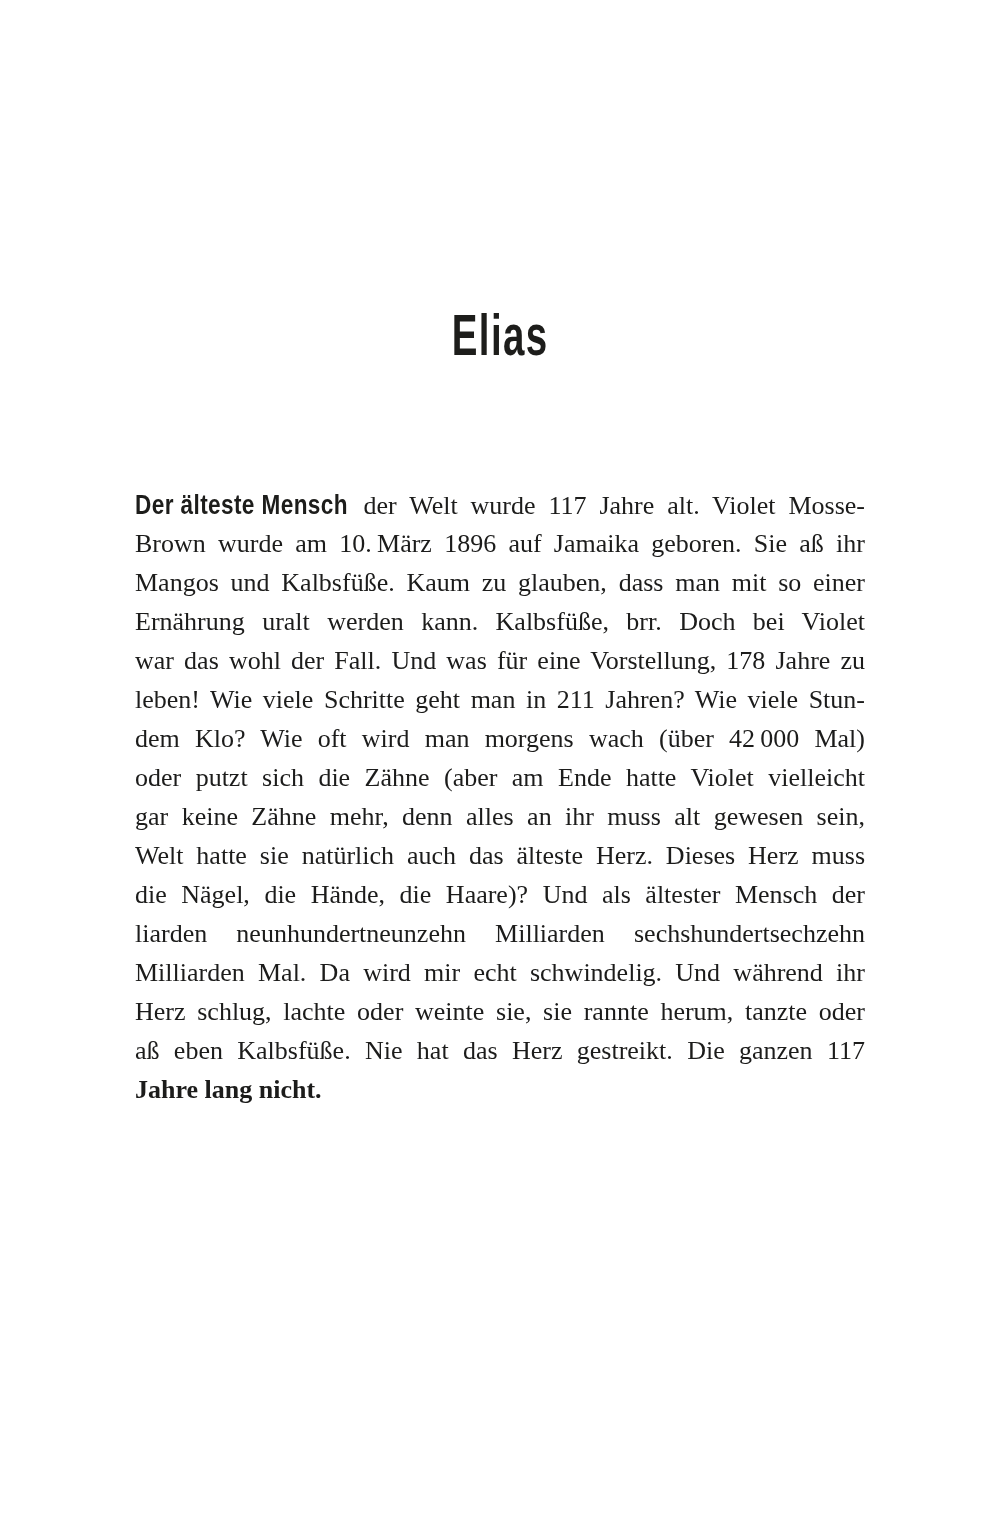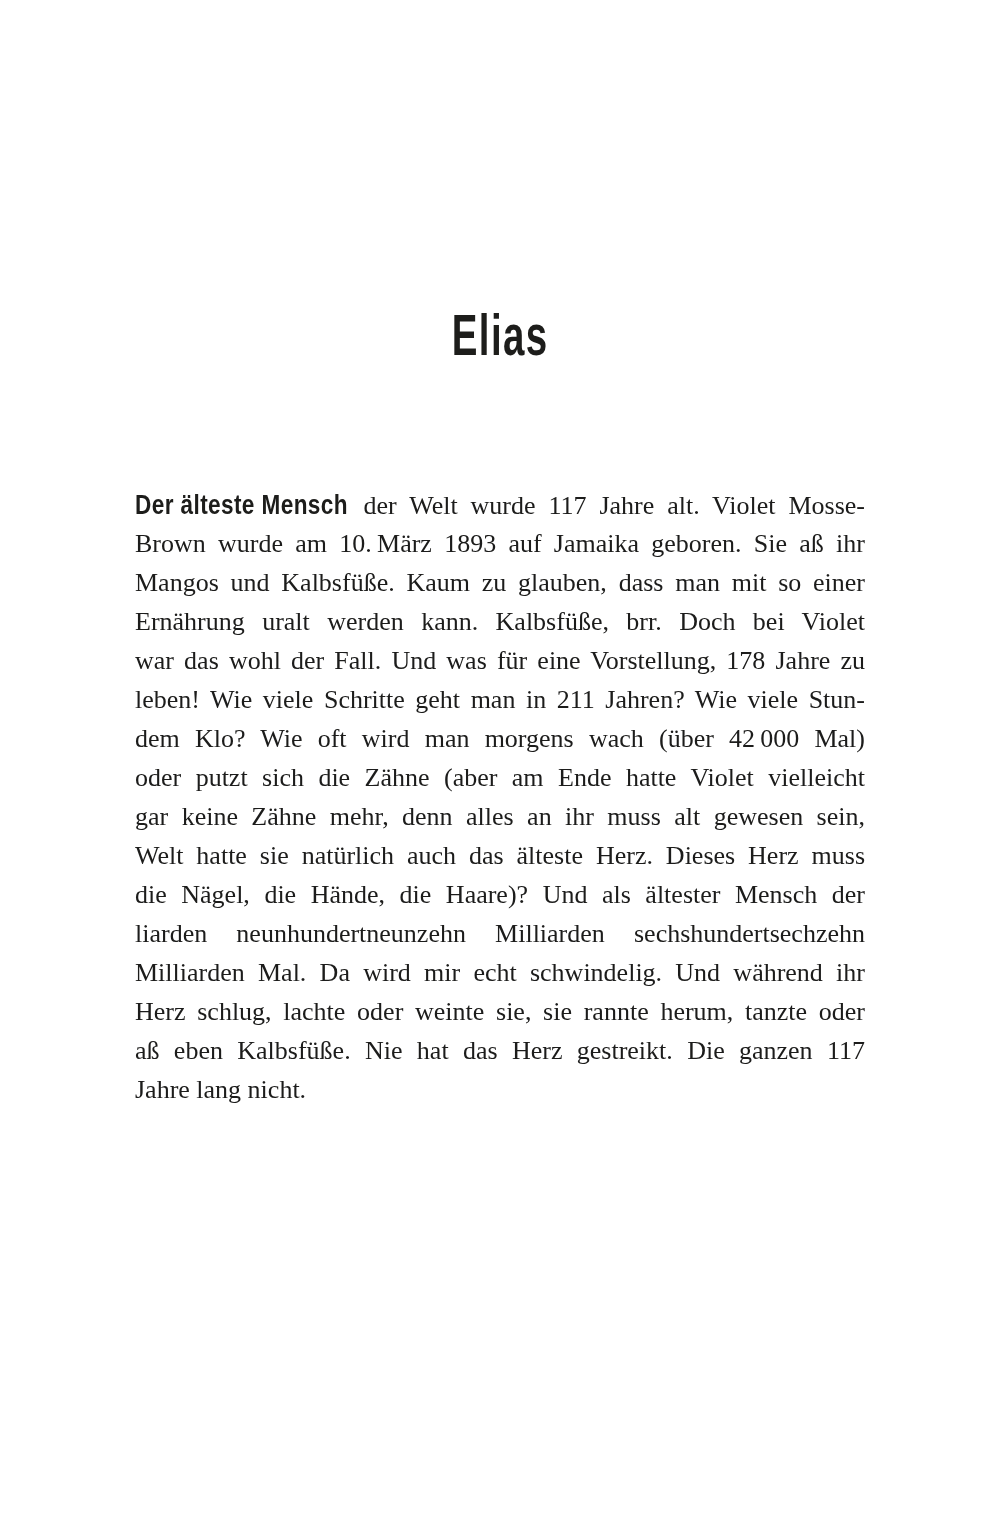--- a/index.html
+++ b/index.html
@@ -45,20 +45,21 @@
     line-height: 39px;
     height: 39px;
     overflow: hidden;
     text-align: justify;
     text-align-last: justify;
     white-space: normal;
     color: #1c1c1b;
   }
   .bline.last {
     text-align-last: left;
+    font-weight: bold;
   }
   .lead {
     display: inline-block;
     font-family: "Liberation Sans", sans-serif;
     font-weight: 700;
     font-size: 27.5px;
     letter-spacing: 0.5px;
     color: #1d1d1b;
     transform: scaleX(0.82);
     transform-origin: 0 72%;
@@ -87,21 +88,21 @@
 <body>
 
 <div class="page">
 
   <div class="chapter-title">
     <span class="stamp-large">Elias</span>
   </div>
 
   <div class="body-text">
       <div class="bline"><span class="lead">Der älteste Mensch</span> der Welt wurde 117 Jahre alt. Violet Mosse-</div>
-      <div class="bline">Brown wurde am 10. März 1893 auf Jamaika geboren. Sie aß ihr</div>
+      <div class="bline">Brown wurde am 10. März 1896 auf Jamaika geboren. Sie aß ihr</div>
       <div class="bline">Mangos und Kalbsfüße. Kaum zu glauben, dass man mit so einer</div>
       <div class="bline">Ernährung uralt werden kann. Kalbsfüße, brr. Doch bei Violet</div>
       <div class="bline">war das wohl der Fall. Und was für eine Vorstellung, 178 Jahre zu</div>
       <div class="bline">leben! Wie viele Schritte geht man in 211 Jahren? Wie viele Stun-</div>
       <div class="bline">dem Klo? Wie oft wird man morgens wach (über 42 000 Mal)</div>
       <div class="bline">oder putzt sich die Zähne (aber am Ende hatte Violet vielleicht</div>
       <div class="bline">gar keine Zähne mehr, denn alles an ihr muss alt gewesen sein,</div>
       <div class="bline">Welt hatte sie natürlich auch das älteste Herz. Dieses Herz muss</div>
       <div class="bline">die Nägel, die Hände, die Haare)? Und als ältester Mensch der</div>
       <div class="bline">liarden neunhundertneunzehn Milliarden sechshundertsechzehn</div>

